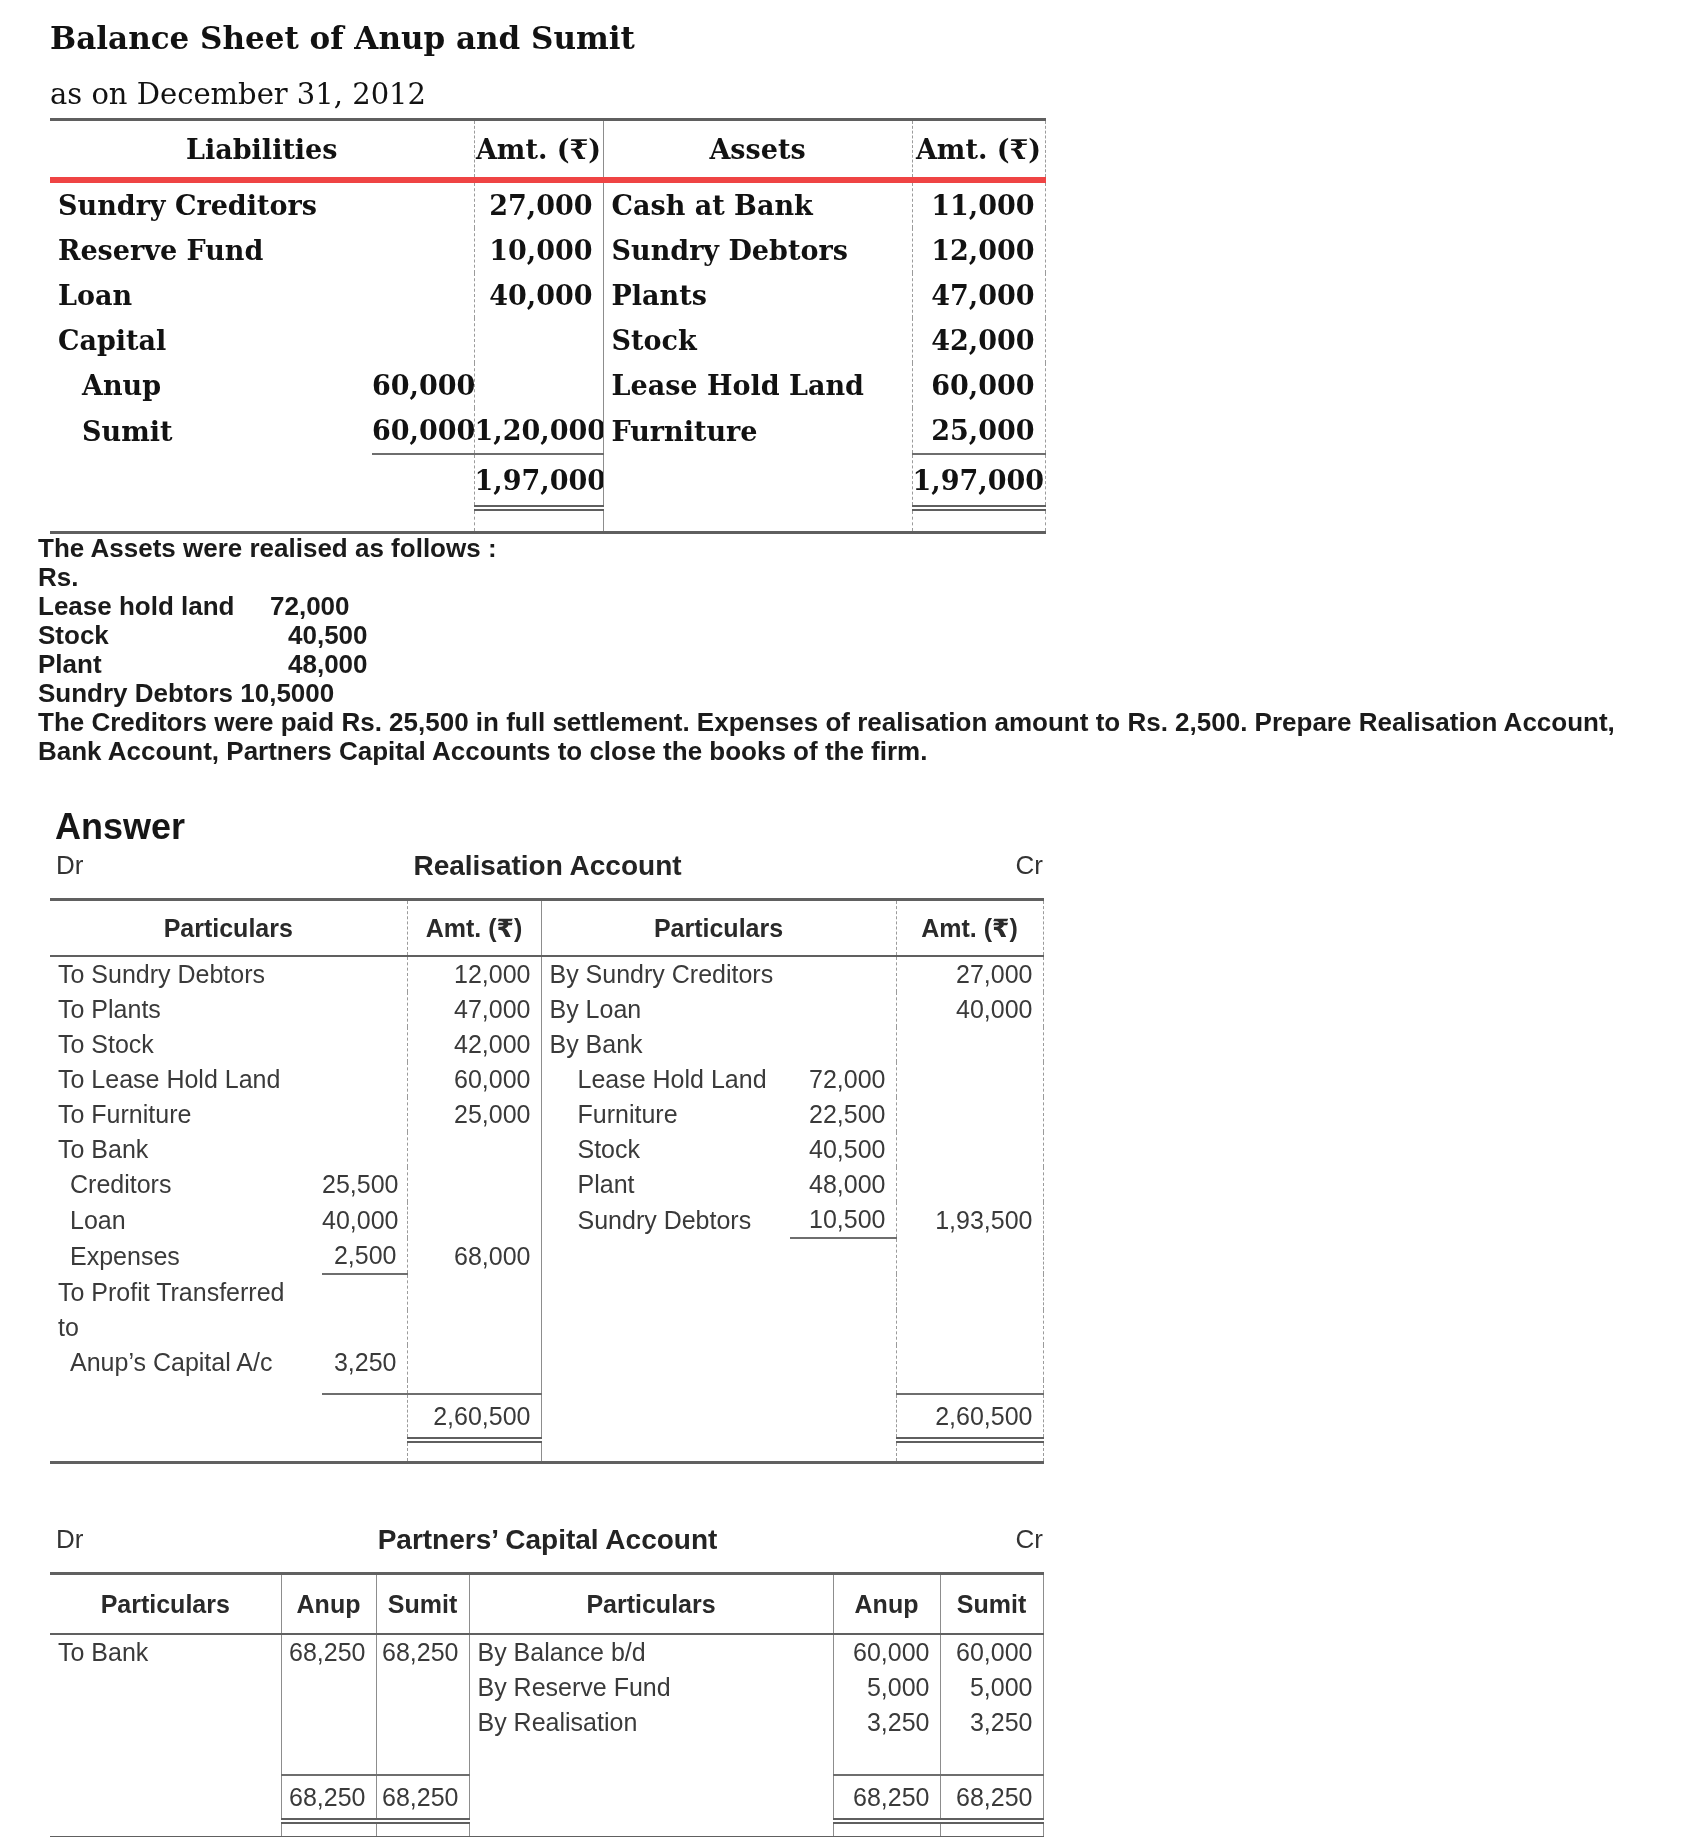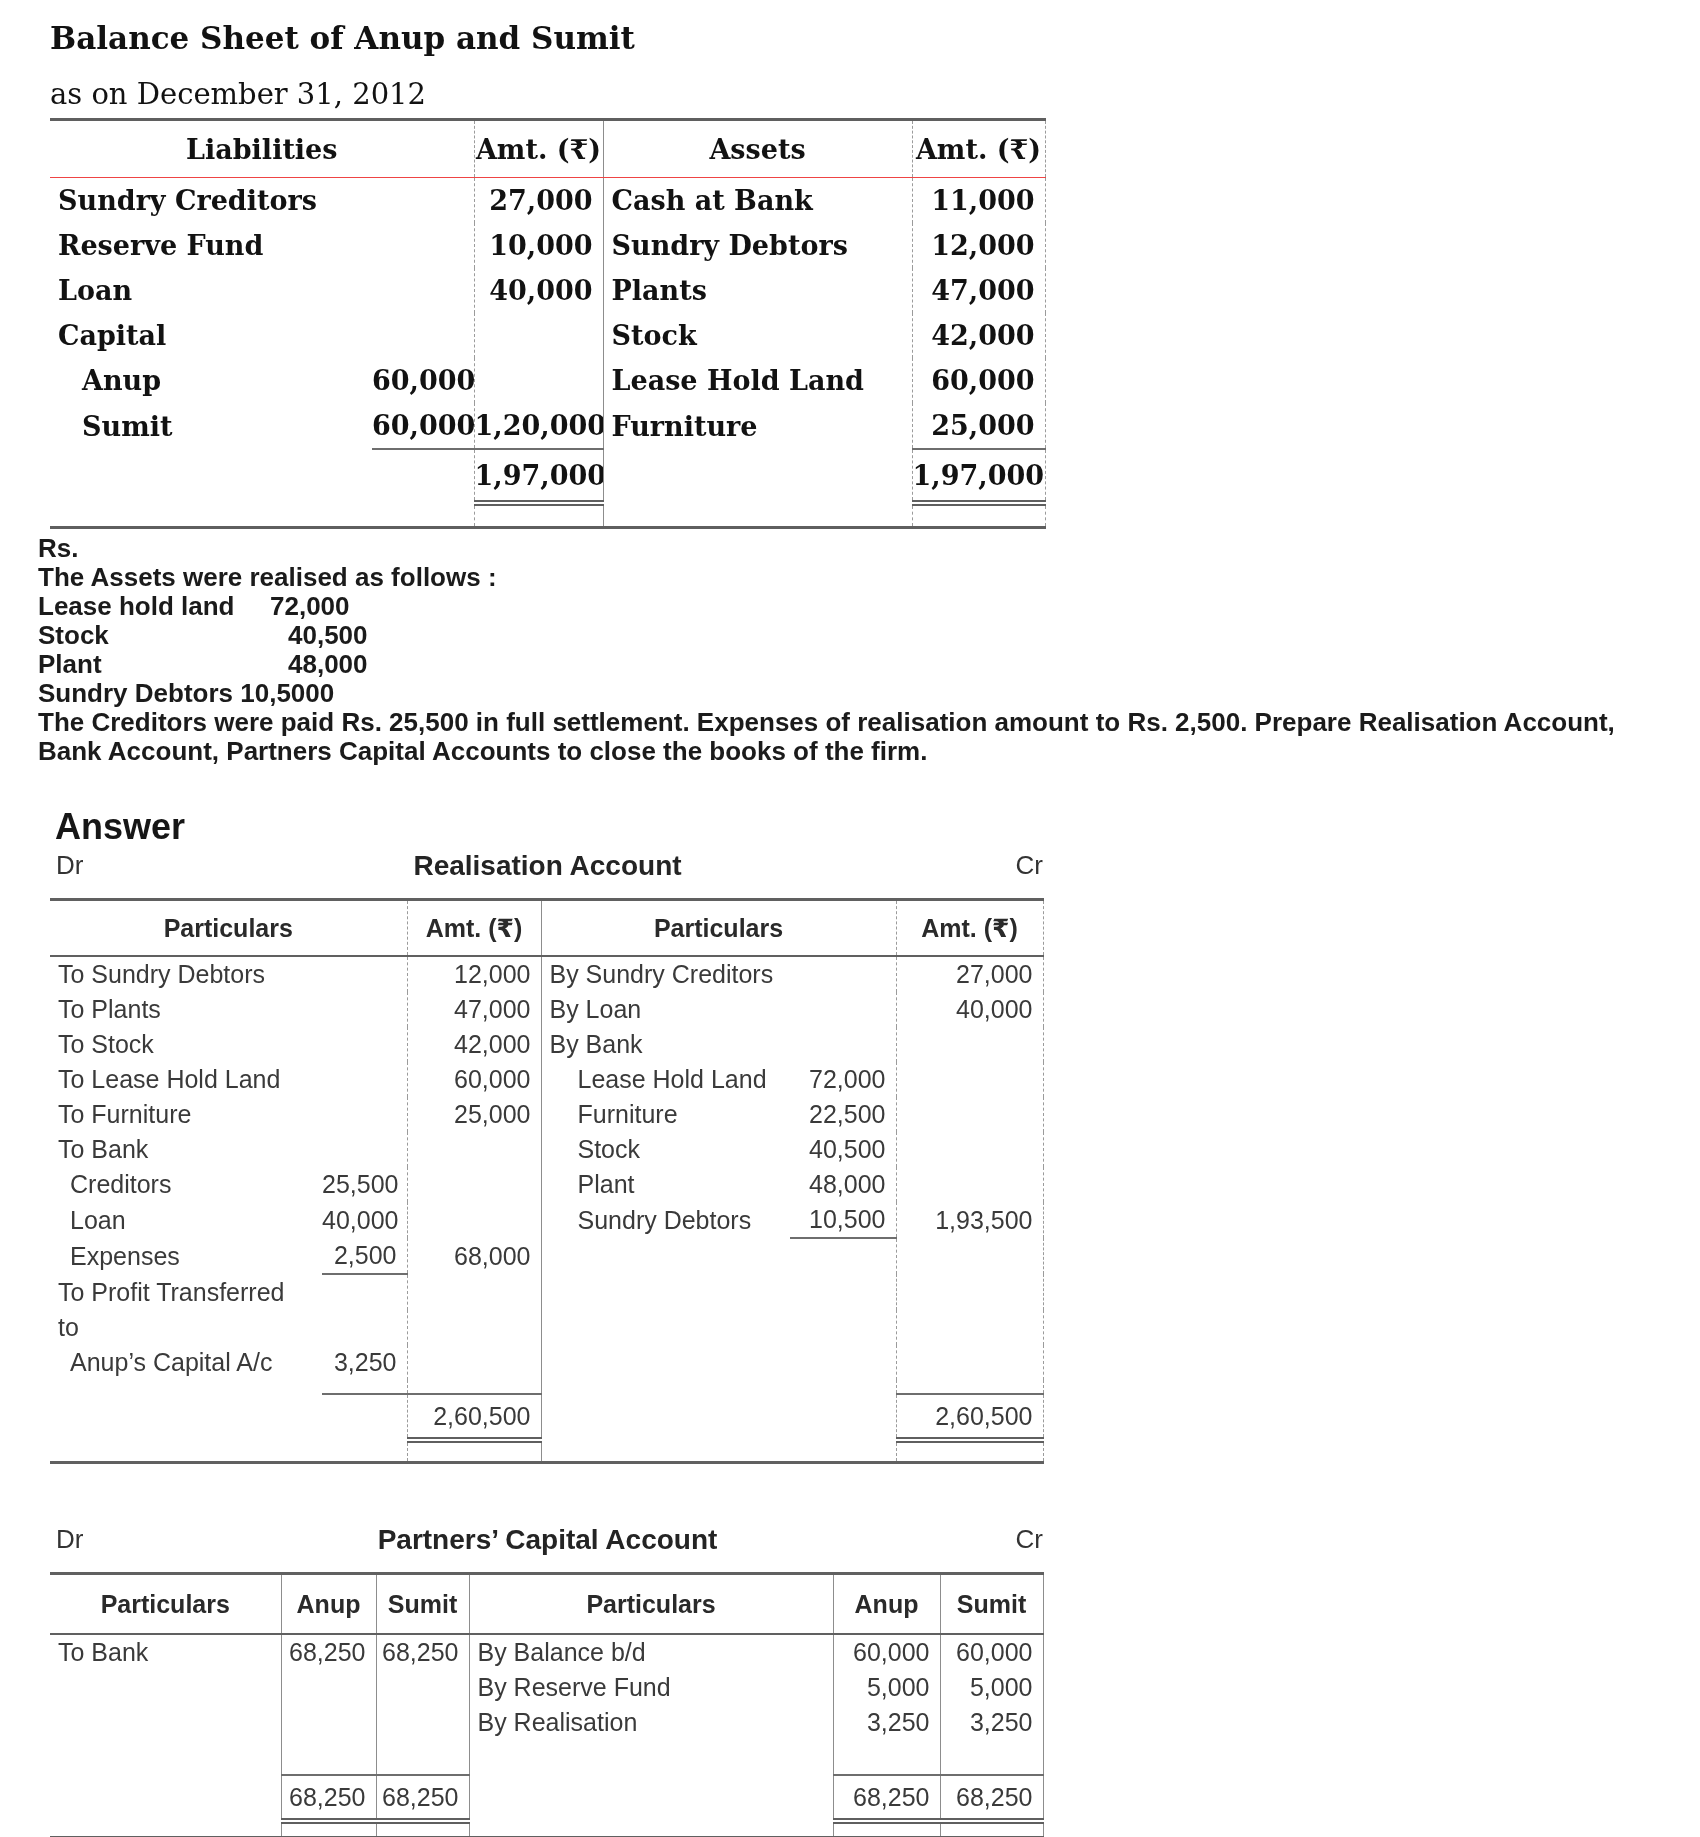--- a/index.html
+++ b/index.html
@@ -9,21 +9,21 @@
   .bs-head { position:absolute; top:20px; left:50px; width:1000px; 
              font-family:"DejaVu Serif", serif; color:#121212; }
   .bs-title { font-size:31px; font-weight:bold; }
   .bs-sub   { font-size:29px; margin-top:21px; }
 
   table.sheet { border-collapse:collapse; table-layout:fixed; position:absolute; }
 
   #bs { top:118px; left:50px; width:995px;
         font-family:"DejaVu Serif", "DejaVu Sans", serif; font-weight:bold; font-size:27px; color:#121212;
         border-top:3px solid #5f5f5f; border-bottom:3px solid #5f5f5f; }
-  #bs th { height:56px; font-size:27px; border-bottom:1px solid #ef4444; text-align:center; padding:0; }
+  #bs th { height:56px; font-size:27px; border-bottom:6px solid #ef4444; text-align:center; padding:0; }
   #bs td { height:45px; padding:0 0 0 8px; vertical-align:middle; overflow:hidden; }
   #bs tr.total td { height:50px;margin-left:42px; }
   #bs tr.gap td { height:20px; }
 
   .num { text-align:right !important; padding:0 10px 0 0 !important; }
   .bl-d { border-left:1px dashed #9b9b9b; }
   .bl-s { border-left:1px solid #8d8d8d; }
   .br-d { border-right:1px dashed #9b9b9b; }
   .br-s { border-right:1px solid #8d8d8d; }
   .ub   { border-bottom:2px solid #6e6e6e; }
@@ -149,22 +149,22 @@
       <td></td>
           <td></td>
       <td class="bl-d"></td>
       <td class="bl-s"></td>
       <td class="bl-d br-d"></td>
     </tr>
   </tbody>
     </table>
 
   <div class="note">
+    <div>The Assets were realised as follows :</div>
     <div>Rs.</div>
-    <div>The Assets were realised as follows :</div>
     <div><span class="rl">Lease hold land</span><span class="rv">72,000</span></div>
     <div class="sh"><span class="rl">Stock</span><span class="rv">40,500</span></div>
     <div class="sh"><span class="rl">Plant</span><span class="rv">48,000</span></div>
     <div>Sundry Debtors 10,5000</div>
     <div>The Creditors were paid Rs. 25,500 in full settlement. Expenses of realisation amount to Rs. 2,500. Prepare Realisation Account, Bank Account, Partners Capital Accounts to close the books of the firm.</div>
   </div>
 
   <div class="answer">Answer</div>
 
   <div id="ra-head" class="acct-head">

